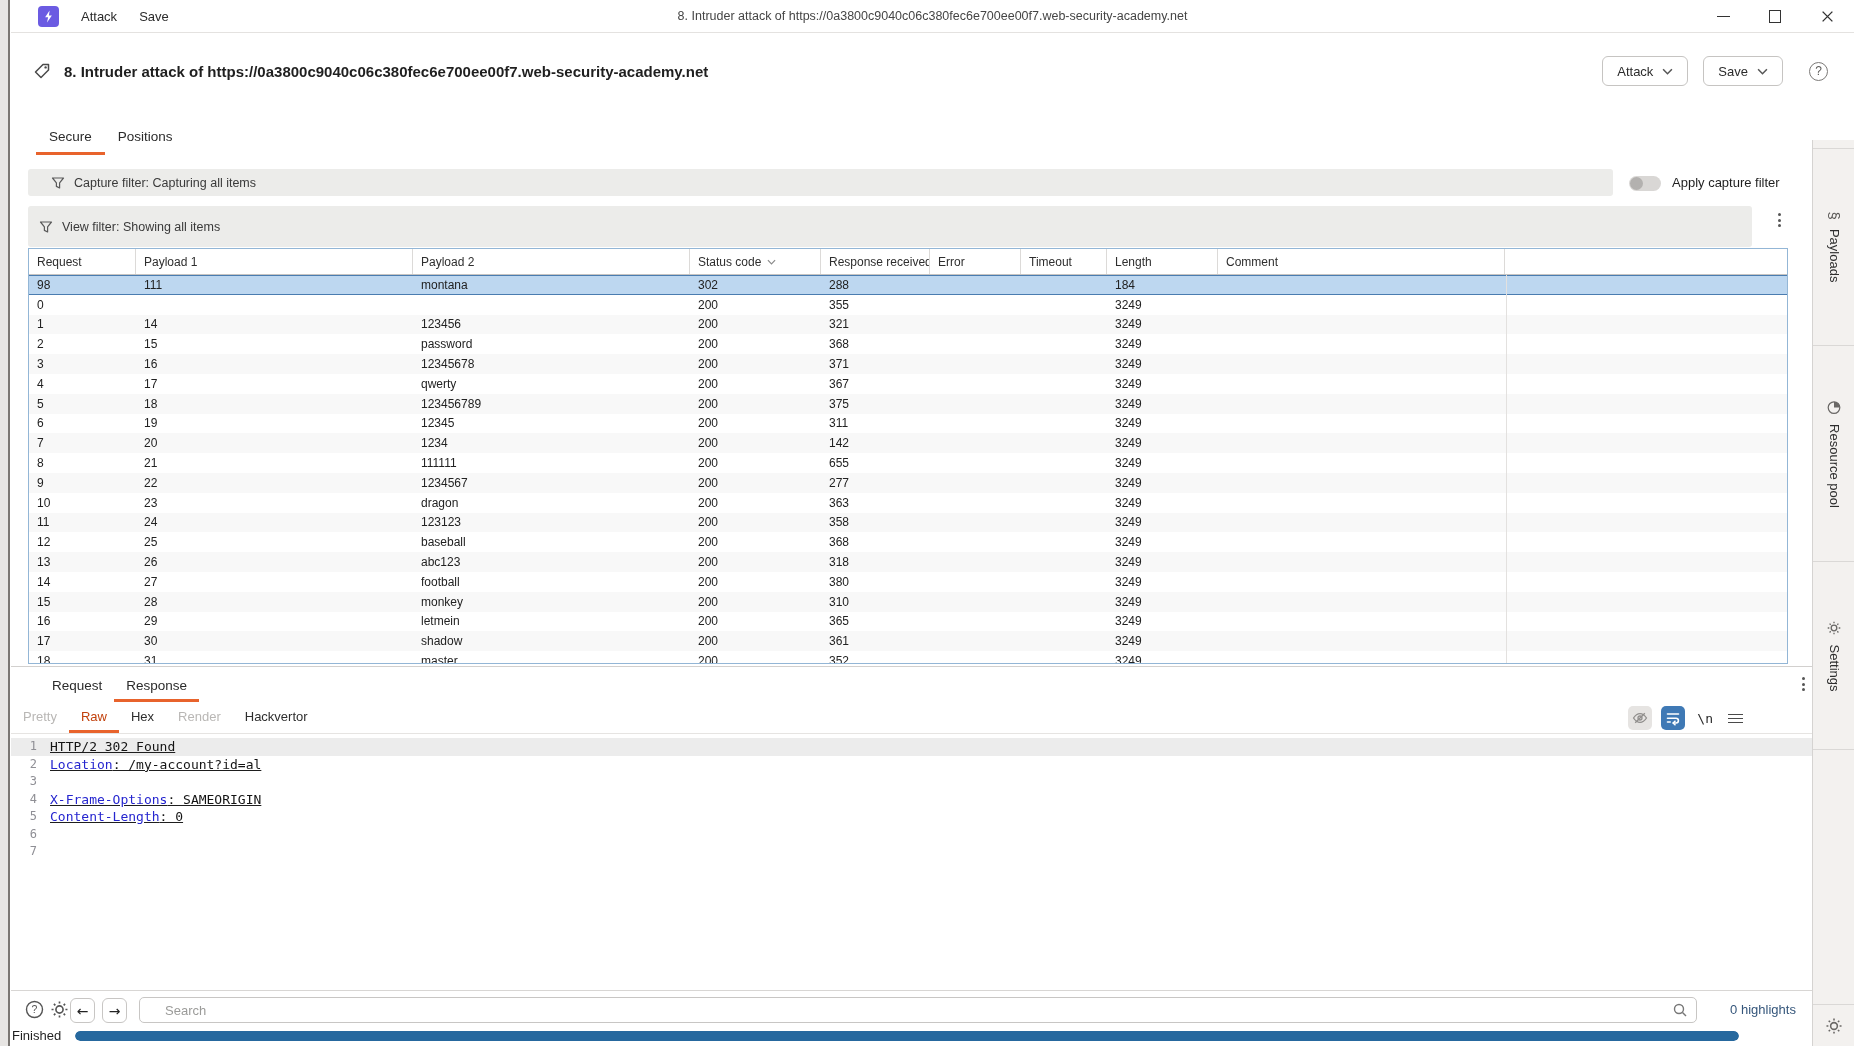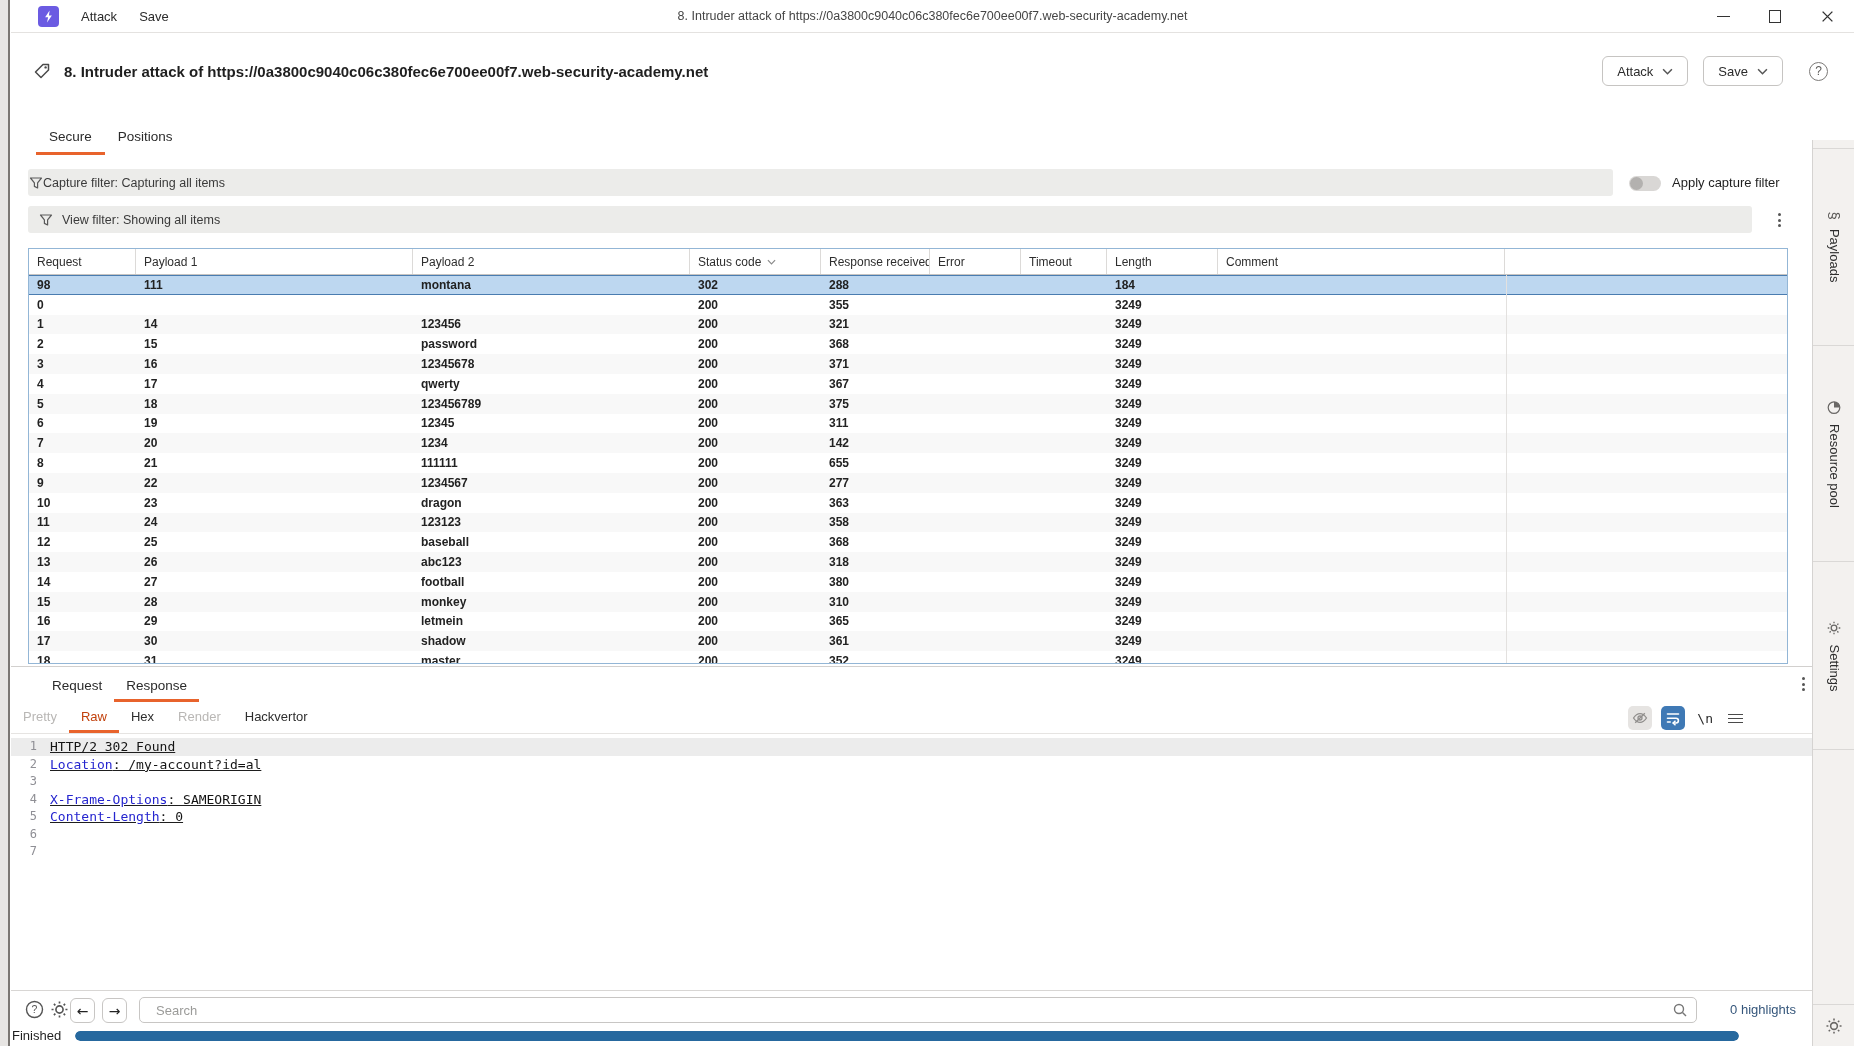--- a/index.html
+++ b/index.html
@@ -30,36 +30,36 @@
   .help-circle { width:19px; height:19px; border:1.4px solid #7c7a78; border-radius:50%; display:flex; align-items:center;
     justify-content:center; font-size:12px; color:#5e5c5a; margin-left:11px; }
 
   
   .top-tabs { left:11px; top:114px; width:1801px; height:41px; display:flex; align-items:flex-end; padding-left:25px; }
   .tab { padding:9px 13px 8px; font-size:13.5px; color:#2b2b2b; border-bottom:3px solid transparent; }
   .tab.active { border-bottom-color:#e8632c; }
 
   
   .capture-bar { left:28px; top:169px; width:1585px; height:27px; background:#ececea; border-radius:3px;
-    display:flex; align-items:center; padding-left:1px; gap:0; font-size:12.5px; color:#3a3a3a; }
+    display:flex; align-items:center; padding-left:23px; gap:9px; font-size:12.5px; color:#3a3a3a; }
   .toggle { left:1629px; top:176px; width:32px; height:15px; border-radius:8px; background:#d9d7d5; }
   .toggle .knob { position:absolute; left:1px; top:1px; width:13px; height:13px; border-radius:50%; background:#b3b1af; }
   .apply-label { left:1672px; top:169px; height:27px; line-height:27px; font-size:13px; color:#1f1f1f; }
-  .view-bar { left:28px; top:206px; width:1724px; height:27px; background:#ececea; border-radius:3px;
+  .view-bar { left:28px; top:206px; width:1724px; height:41px; background:#ececea; border-radius:3px;
     display:flex; align-items:center; padding-left:11px; gap:9px; font-size:12.5px; color:#3a3a3a; }
   .kebab { display:flex; flex-direction:column; align-items:center; justify-content:center; gap:2.5px; width:22px; height:26px; }
   .kebab i { width:3px; height:3px; border-radius:50%; background:#555; }
   .kebab1 { left:1768px; top:207px; } .kebab2 { left:1792px; top:671px; }
 
   
   .rtable { left:28px; top:248px; width:1760px; height:416px; border:1px solid #93b6d6; overflow:hidden; background:#fff; }
   .thead { display:flex; height:26px; border-bottom:1px solid #c6c4c2; background:#fff; align-items:stretch; }
   .th { display:flex; align-items:center; gap:6px; padding-left:8px; font-size:12px; color:#2e2e2e;
     border-right:1px solid #dcdad8; white-space:nowrap; overflow:hidden; flex:0 0 auto; }
-  .trow { display:flex; height:19.8px; align-items:center; background:#fff;font-weight:bold; }
+  .trow { display:flex; height:19.8px; align-items:center; background:#fff; }
   .trow.alt { background:#f8f8f8; }
   .trow.selected { background:#bdd7f0; border-top:1.5px solid #4a7cb0; border-bottom:1.5px solid #4a7cb0; }
   .tcell { padding-left:8px; font-size:12px; color:#222; white-space:nowrap; overflow:hidden; flex:0 0 auto; }
   .c-request{width:107px} .c-payload1{width:277px} .c-payload2{width:277px} .c-status{width:131px}
   .c-response{width:109px} .c-error{width:91px} .c-timeout{width:86px} .c-length{width:111px}
   .c-comment{width:287px} .c-filler{flex:1 1 auto; border-right:none;}
   .comment-edge { left:1477px; top:26px; width:1px; height:390px; background:#e3e1df; position:absolute; }
 
   
   .editor-tabs { left:11px; top:666px; width:1801px; height:36px; border-top:1px solid #d2d0ce;
@@ -88,21 +88,21 @@
   .lcontent { padding-left:13px;text-decoration:underline; }
   .tok-plain { color:#141414; } .tok-name { color:#2525cf; } .tok-red { color:#a6372c; }
 
   
   .search-row { left:11px; top:990px; width:1801px; height:38px; border-top:1px solid #d8d6d4; background:#fff; }
   .round-icon { position:absolute; top:9px; width:19px; height:19px; }
   .sq-btn { position:absolute; top:7px; width:25px; height:25px; border:1px solid #c8c6c4; border-radius:6px;
     background:#fff; display:flex; align-items:center; justify-content:center;
     font-family:"DejaVu Sans", sans-serif; font-size:14px; color:#222; }
   .search-input-wrap { position:absolute; left:128px; top:6px; width:1558px; height:26px; }
-  .search-input { width:100%; height:100%; border:1px solid #c8c6c4; border-radius:5px; padding:0 30px 0 16px;
+  .search-input { width:100%; height:100%; border:1px solid #c8c6c4; border-radius:5px; padding:0 30px 0 25px;
     font-size:13px; color:#3b82f6; font-family:"Liberation Sans", sans-serif; outline:none; }
   .search-input::placeholder { color:#9b9b99; }
   .mag { position:absolute; right:9px; top:5px; }
   .highlights { position:absolute; left:1694px; top:0; width:116px; height:38px; line-height:38px;
     text-align:center; font-size:13px; color:#35567b; }
 
   
   .status-row { left:11px; top:1028px; width:1801px; height:18px; background:#fff; }
   .status-label { position:absolute; left:1px; top:0; font-size:13px; color:#1f1f1f; }
   .progress-track { position:absolute; left:64px; top:3px; width:1664px; height:10px; border-radius:5px; overflow:hidden; }

